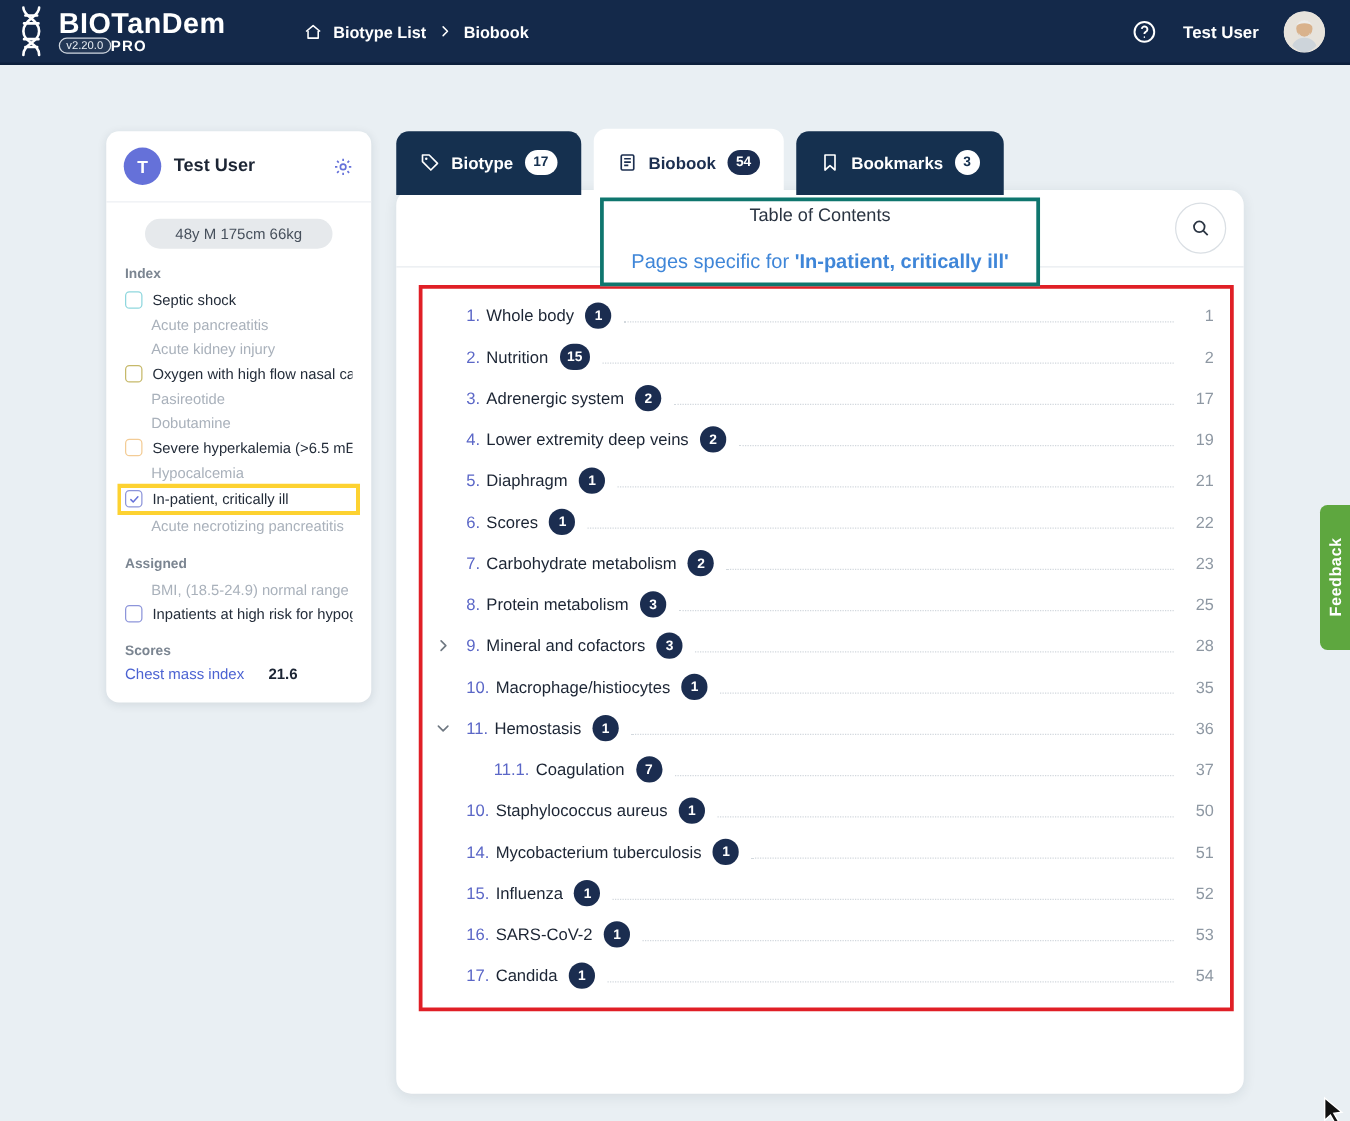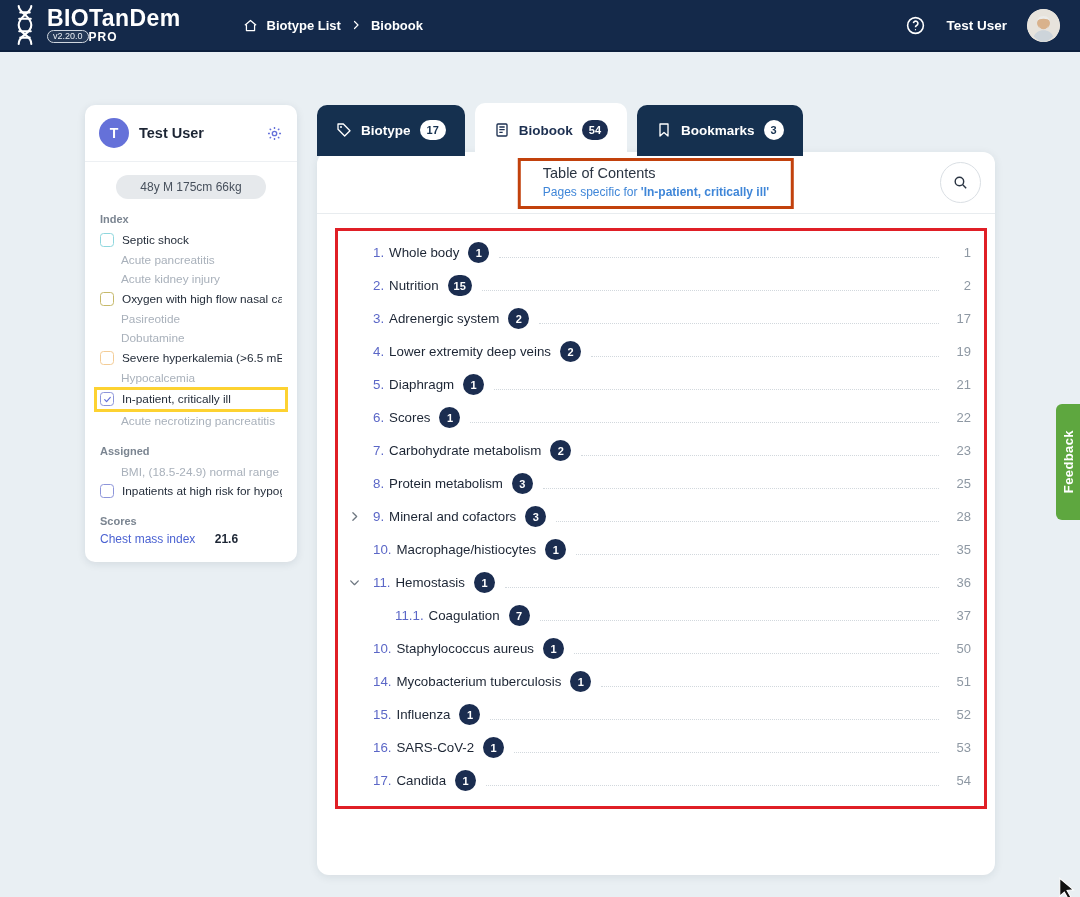--- a/index.html
+++ b/index.html
@@ -64,24 +64,24 @@
   .tab-icon svg{width:16px;height:16px;}
   .tab-badge{display:inline-flex;align-items:center;justify-content:center;min-width:20px;height:20px;
              padding:0 7px;border-radius:11px;background:#fff;color:#15304f;font-size:11px;font-weight:700;box-sizing:border-box;}
   .tab.active{background:#fff;color:#1c2f50;height:54px;}
   .tab.active .tab-badge{background:#1b2d50;color:#fff;}
 
   
   .content-card{position:absolute;left:317px;top:152px;width:678px;height:723px;background:#fff;
                 border-radius:12px;box-shadow:0 2px 10px rgba(20,40,60,.09);box-sizing:border-box;}
   .toc-head{position:relative;height:61px;border-bottom:1px solid #e8ecef;}
-  .toc-titlebox{position:absolute;left:50%;top:6px;transform:translateX(-50%);border:3px solid #c2410c;
-                padding:4px 22px 7px;text-align:left;white-space:nowrap;background:#fff;}
+  .toc-titlebox{position:absolute;left:50%;top:6px;transform:translateX(-50%);border:3px solid #0f766e;
+                padding:4px 22px 7px;text-align:center;white-space:nowrap;background:#fff;}
   .toc-title{font-size:14.5px;color:#2a3442;}
-  .toc-subtitle{font-size:12px;color:#3f86d8;margin-top:4px;}
+  .toc-subtitle{font-size:16px;color:#3f86d8;margin-top:20px;}
   .toc-subtitle b{font-weight:700;}
   .search-btn{position:absolute;right:14px;top:10px;width:41px;height:41px;border-radius:50%;
               border:1px solid #dadfe4;background:#fff;display:flex;align-items:center;justify-content:center;
               color:#2a3442;cursor:pointer;}
   .search-btn svg{width:17px;height:17px;}
   .toc-box{margin:14px 8px 0 18px;border:3px solid #e01f26;padding:5px 0 9px;}
   .toc-row{display:flex;align-items:center;height:33px;padding:0 13px 0 10px;font-size:13.3px;cursor:pointer;}
   .toc-chevron{width:25px;flex:none;color:#6e7781;display:flex;align-items:center;}
   .toc-chevron svg{width:13px;height:13px;}
   .toc-row.sub .toc-chevron{width:47px;}

